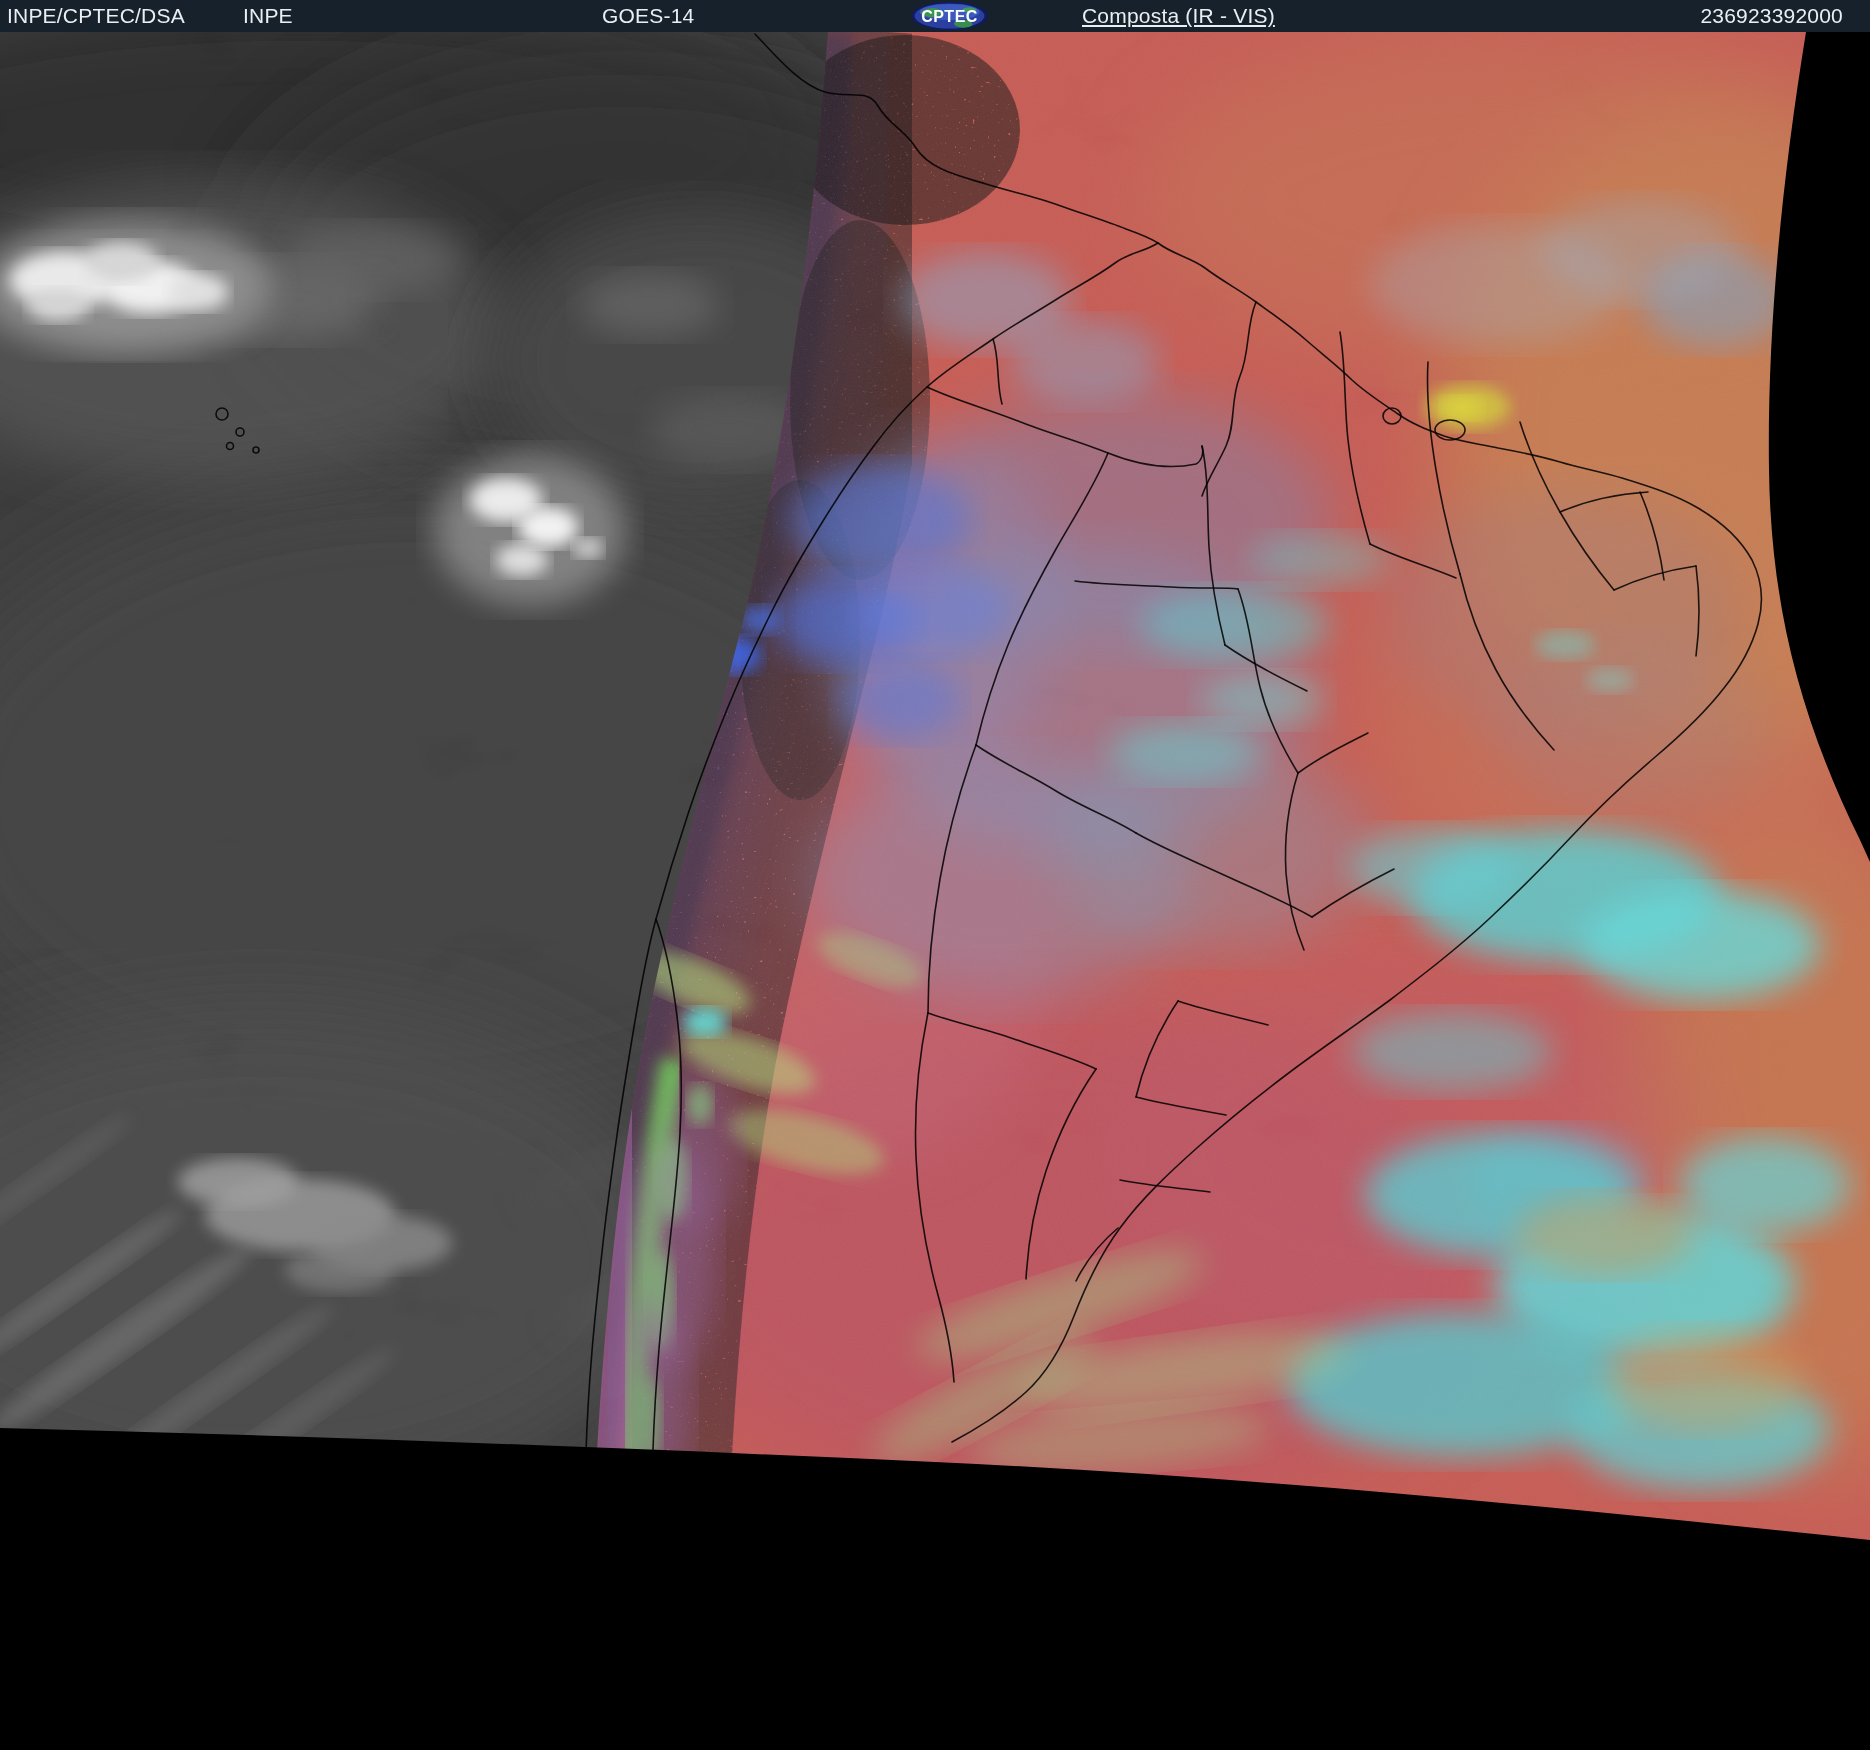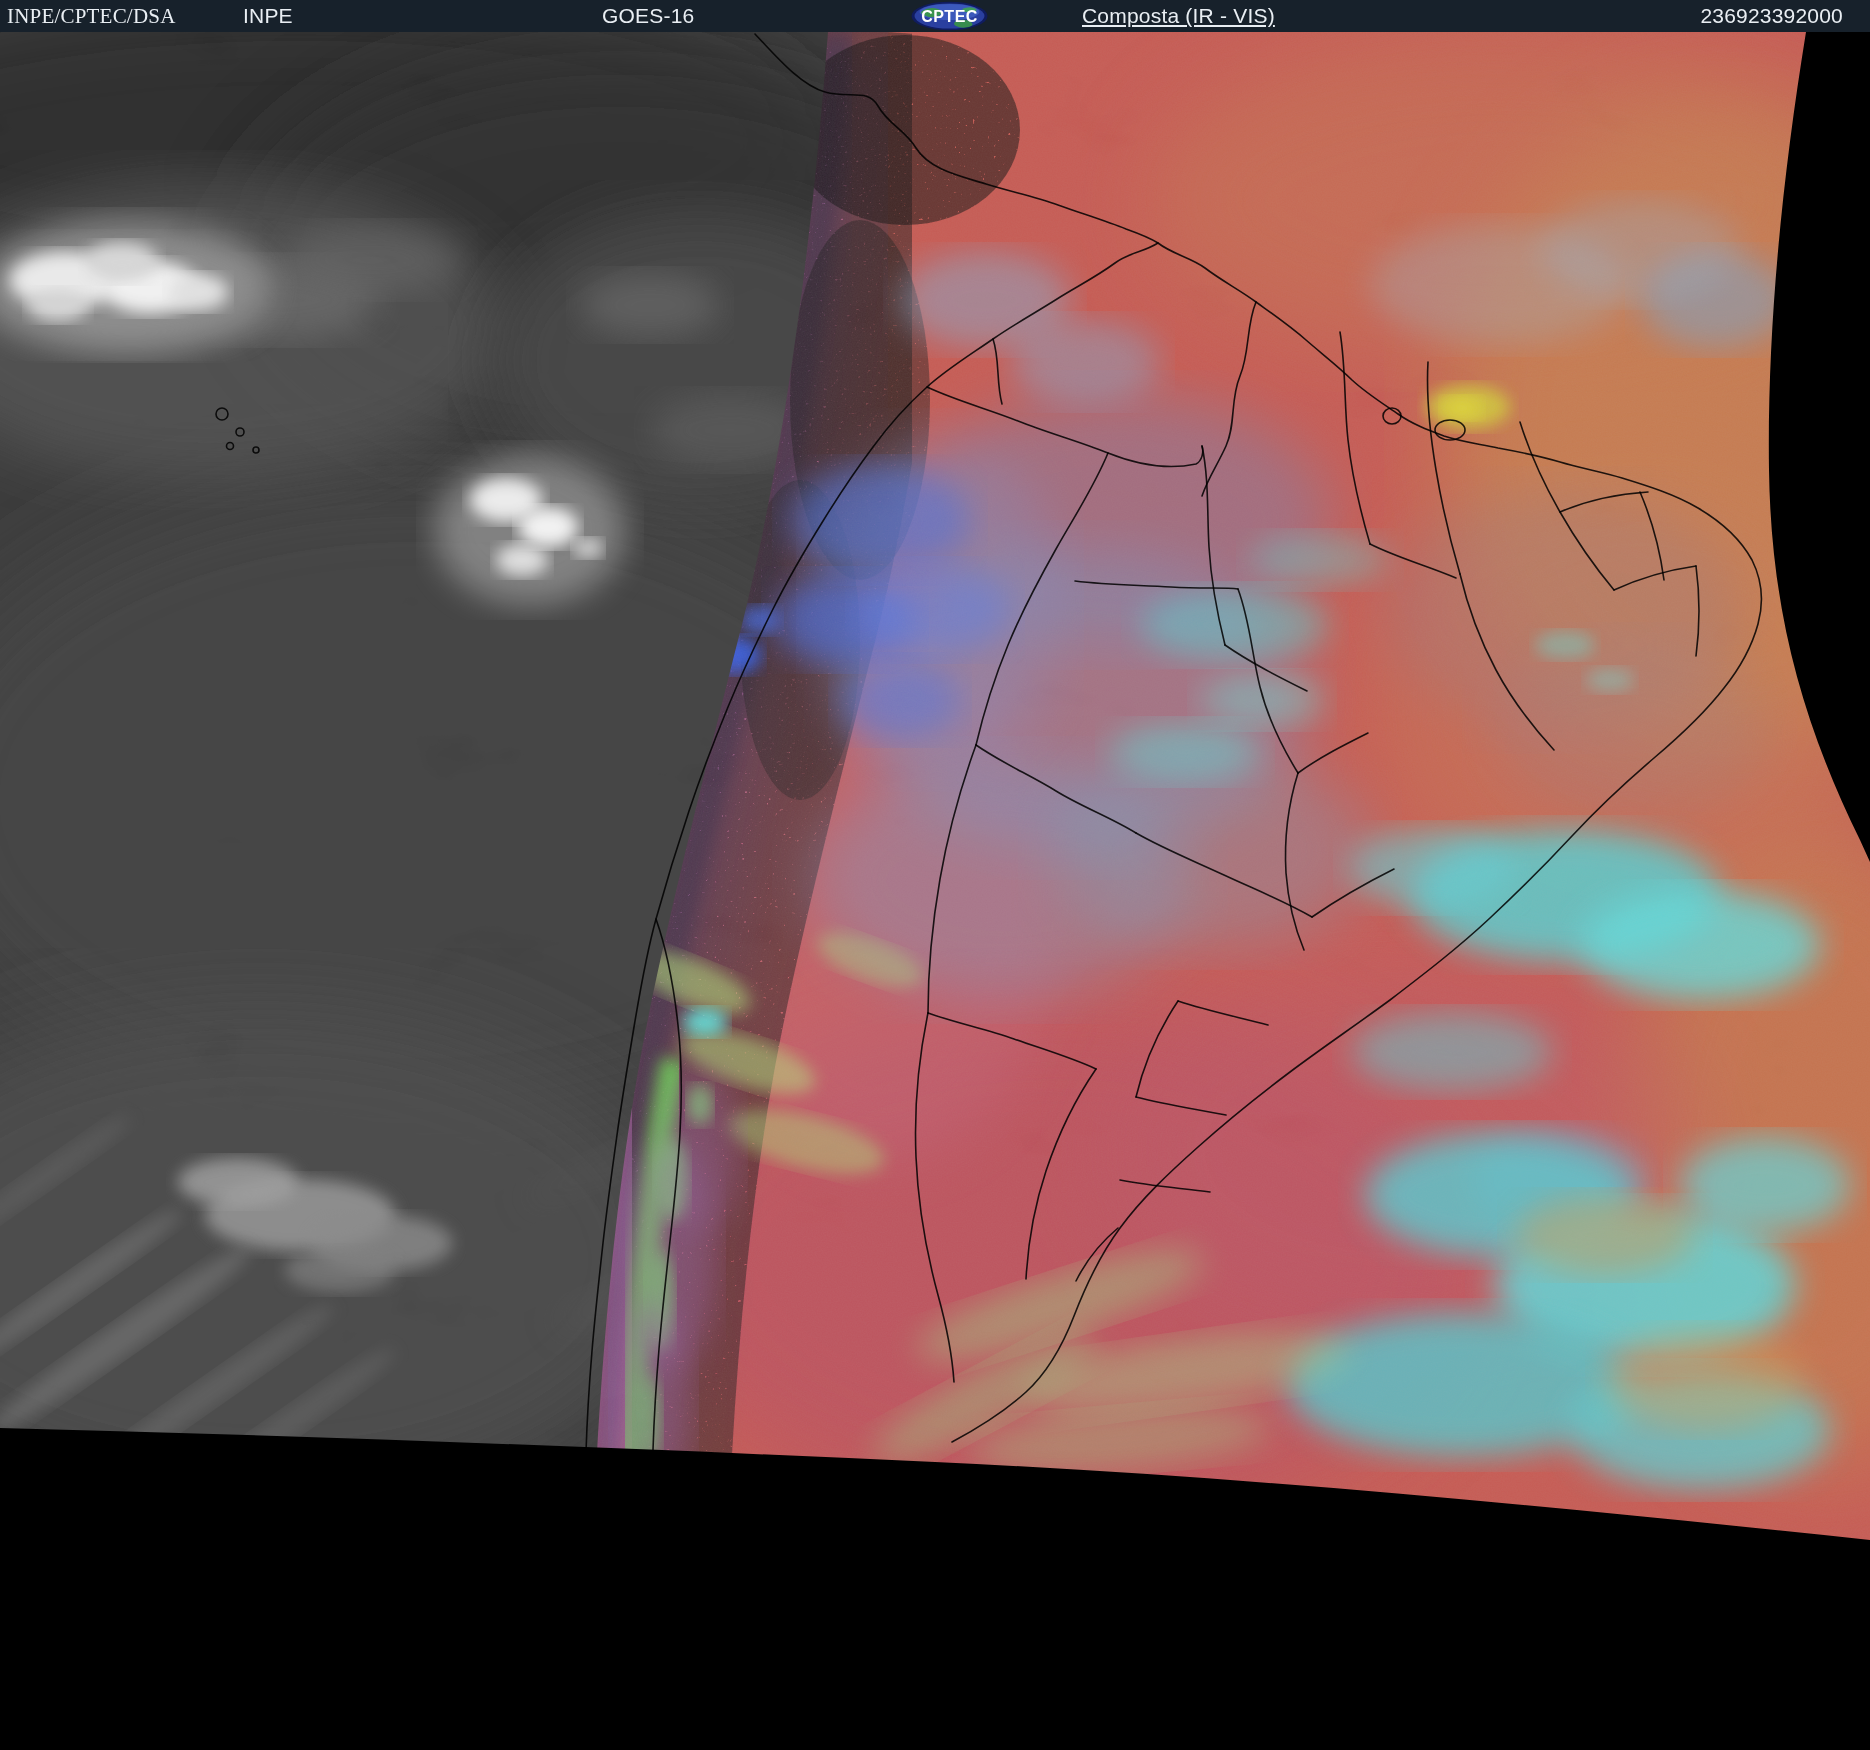--- a/index.html
+++ b/index.html
@@ -10,37 +10,37 @@
     --c-border-line:#000000; --c-logo-blue:#2a3fa0; --c-logo-green:#3a9a40;
     --c-night-cloud:#e6e6e6;
   }
   html,body{margin:0;padding:0;background:#000;}
   #app{position:relative;width:1870px;height:1750px;background:var(--c-space-black);
        overflow:hidden;font-family:"Liberation Sans","DejaVu Sans",sans-serif;}
   .topbar{position:absolute;top:0;left:0;width:1870px;height:32px;
           background:var(--c-header-bg);z-index:5;}
   .topbar span{position:absolute;top:0;height:32px;line-height:32px;
           font-size:21px;color:var(--c-header-text);letter-spacing:.2px;white-space:pre;}
-  .lbl-inpe{left:7px;font-family:Liberation Serif, serif;}
+  .lbl-inpe{left:7px;}
   .lbl-noaa{left:243px;}
   .lbl-goes{left:602px;}
   .lbl-prod{left:1082px;text-decoration:underline;}
   .lbl-time{right:27px;}
   .logo{position:absolute;top:1px;left:910px;width:79px;height:30px;}
   .scene{position:absolute;top:32px;left:0;width:1870px;height:1718px;}
 </style>
 </head>
 <body>
 
 <div id="app">
 
   <div class="topbar">
     <span class="lbl-inpe">INPE/CPTEC/DSA</span>
     <span class="lbl-noaa">INPE</span>
-    <span class="lbl-goes">GOES-16</span>
+    <span class="lbl-goes">GOES-14</span>
     <svg class="logo" viewBox="0 0 79 30">
       <ellipse cx="39.5" cy="15" rx="38" ry="14.3" style="fill:#101c5e"></ellipse>
       <ellipse cx="39.5" cy="15" rx="35" ry="12.6" style="fill:var(--c-logo-blue)"></ellipse>
       <ellipse cx="39.5" cy="11" rx="30" ry="8" style="fill:#4a6fd4;opacity:.55"></ellipse>
       <path d="M12,10 q8,-5 16,-2 q6,2 2,6 q-8,4 -14,1 q-7,-2 -4,-5Z" style="fill:var(--c-logo-green);opacity:.9"></path>
       <path d="M46,20 q9,-3 15,1 q4,3 -2,5 q-8,2 -13,-1 q-4,-2 0,-5Z" style="fill:var(--c-logo-green);opacity:.85"></path>
       <path d="M55,7 q7,-2 11,1 q2,2 -3,3 q-7,1 -10,-1 q-2,-2 2,-3Z" style="fill:#3fae45;opacity:.8"></path>
       <text x="39.5" y="21" text-anchor="middle" style="fill:#ffffff;font-family:'Liberation Sans',sans-serif;font-size:16px;font-weight:bold;letter-spacing:.5px">CPTEC</text>
     </svg>
     <span class="lbl-prod">Composta (IR - VIS)</span>

